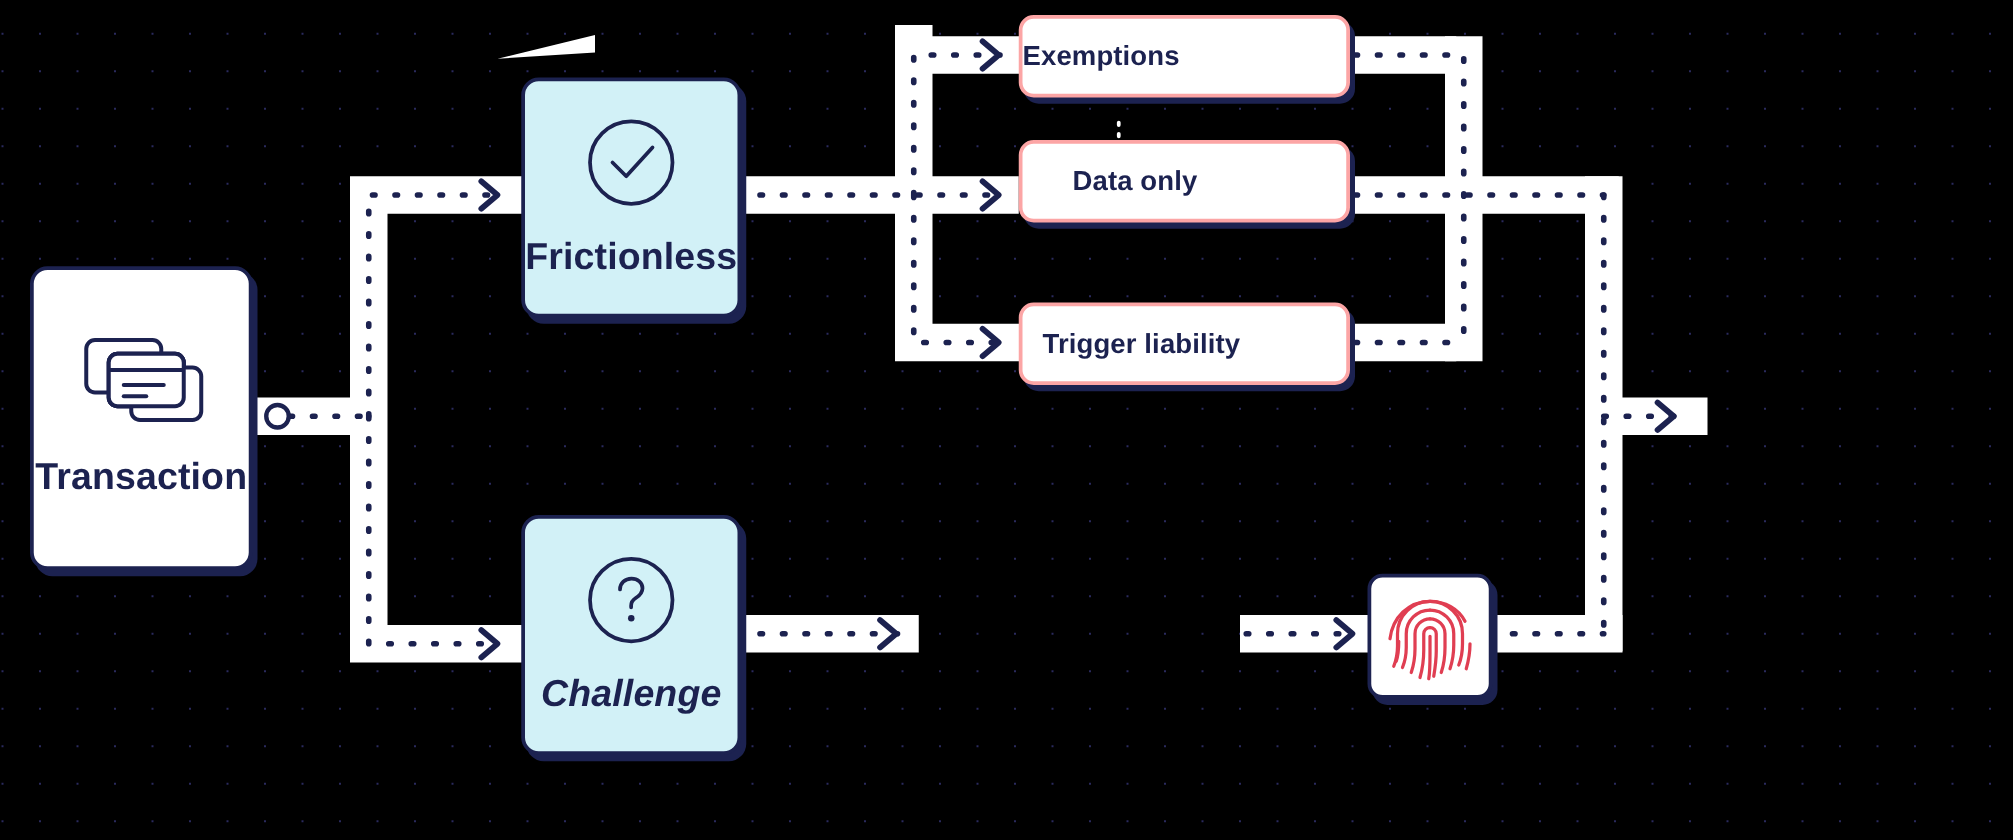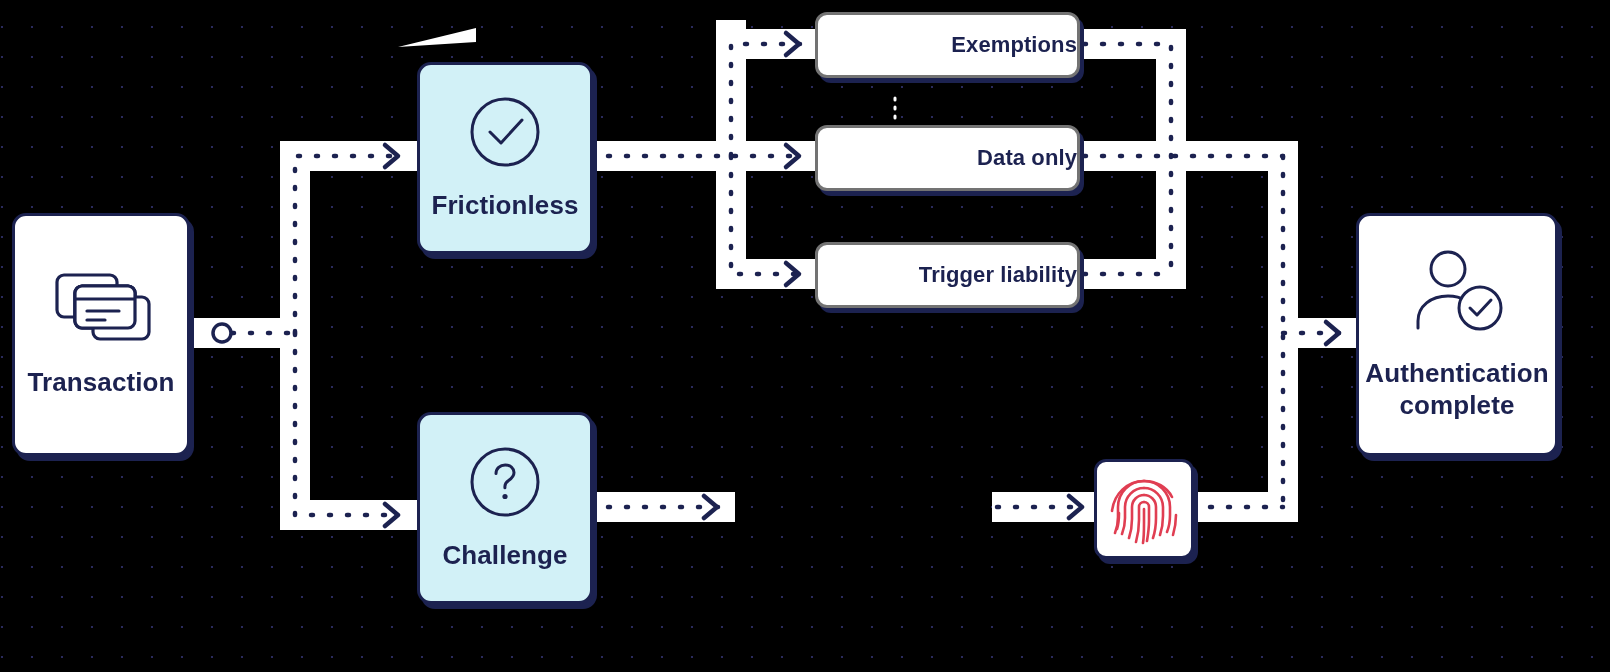--- a/index.html
+++ b/index.html
@@ -36,57 +36,56 @@
     box-shadow:4px 5px 0 0 #1C2250;
     display:flex;
     flex-direction:column;
     align-items:center;
     justify-content:center;
   }
   .card.tinted{background:#D2F1F7;}
 
   .card-label{
     color:#1C2250;
-    font-size:26px;
+    font-size:30px;
     font-weight:700;
-    text-align:center;
     line-height:1.22;
     letter-spacing:.1px;
   }
   .pill-label{
     color:#1C2250;
     font-size:22px;
     font-weight:700;
     text-align:center;
     letter-spacing:.1px;
   }
   .icon-wrap{display:block;line-height:0;}
 
   
-  #node-transaction{left:12px;  top:213px; width:172px; height:237px;}
+  #node-transaction{left:24px;  top:213px; width:172px; height:237px;}
   #node-transaction .card-label{margin-top:22px;}
   #node-frictionless{left:417px; top:62px;  width:170px; height:186px;}
   #node-frictionless .card-label{margin-top:20px;}
-  #node-challenge{left:417px;  top:412px; width:170px; height:186px;}
+  #node-challenge{left:417px;  top:412px; width:170px; height:186px;font-style:italic;}
   #node-challenge .card-label{margin-top:20px;}
   #node-auth{left:1356px; top:213px; width:196px; height:237px;}
   #node-auth .card-label{margin-top:24px;}
   #node-fingerprint{left:1094px; top:459px; width:94px; height:94px;}
 
   
   #node-exemptions{left:815px; top:12px;  width:265px; height:66px;}
-  #node-dataonly{left:815px;  top:125px; width:265px; height:66px;}
+  #node-dataonly{left:815px;  top:112px; width:265px; height:66px;padding-left:40px;}
   #node-trigger{left:815px;   top:242px; width:265px; height:66px;padding-left:16px;}
   #node-forced{left:729px;    top:474px; width:265px; height:66px;}
   .pill{
     background:#FFFFFF;
-    border:3px solid #737373;
+    border:3px solid #fca5a5;
     border-radius:12px;
     box-shadow:4px 5px 0 0 #1C2250;
-    display:flex;align-items:center;justify-content:flex-end;
+    display:flex;align-items:center;justify-content:flex-start;
   }
 
   
   #wedge{
     position:absolute;
     left:398px; top:28px;
     width:78px; height:20px;
     z-index:2;
   }
 </style>
@@ -272,33 +271,15 @@
               <path d="M36 38v14c0 8 0 14-1 20"></path>
               <path d="M4 40c2-17 15-30 32-30 12 0 23 6 28 16"></path>
               <path d="M68 44c0 6-1 13-3 20"></path>
               <path d="M9 58c2-6 2-11 2-16"></path>
             </g>
           </svg>
         </span>
       </div>
     </div>
 
-    <div class="node" id="node-auth">
-      <div class="card" style="width:100%;height:100%;">
-        <span class="icon-wrap">
-          <svg width="106" height="86" viewBox="0 0 106 86">
-            <g fill="none" stroke="#1C2250" stroke-width="3" stroke-linecap="round">
-              <circle cx="44" cy="21" r="17"></circle>
-              <path d="M14 80V73c0-15 13-25 30-25 7 0 13 1.6 18 4.6"></path>
-              <circle cx="76" cy="60" r="21" fill="#FFFFFF"></circle>
-              <polyline points="66,60 73,67 87,52" stroke-linejoin="round"></polyline>
-            </g>
-          </svg>
-        </span>
-        <div class="card-label">
-          <span>Authentication</span><br>
-          <span>complete</span>
-        </div>
-      </div>
-    </div>
 
   </div>
 </div>
 
 </body></html>

